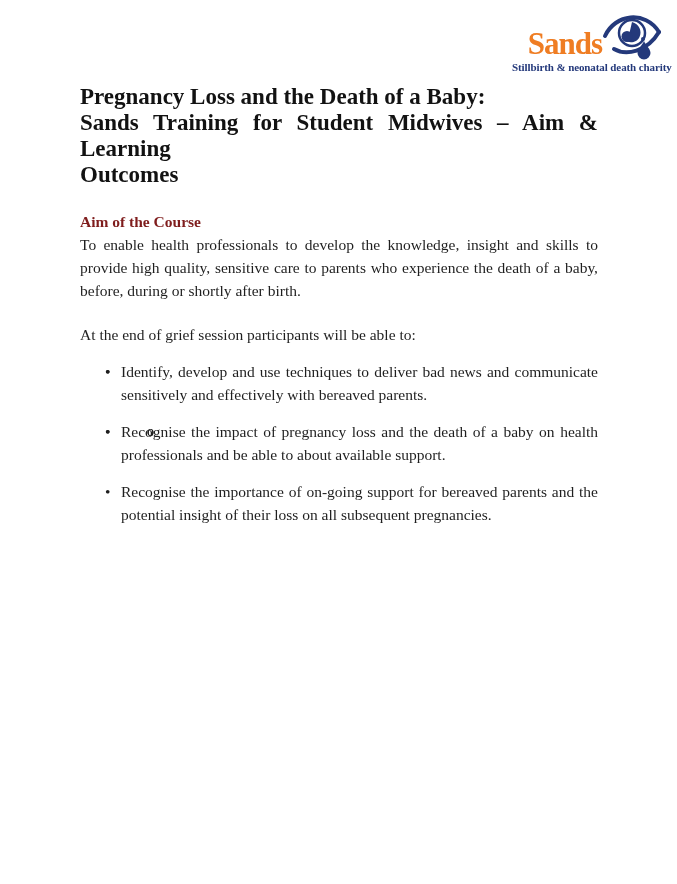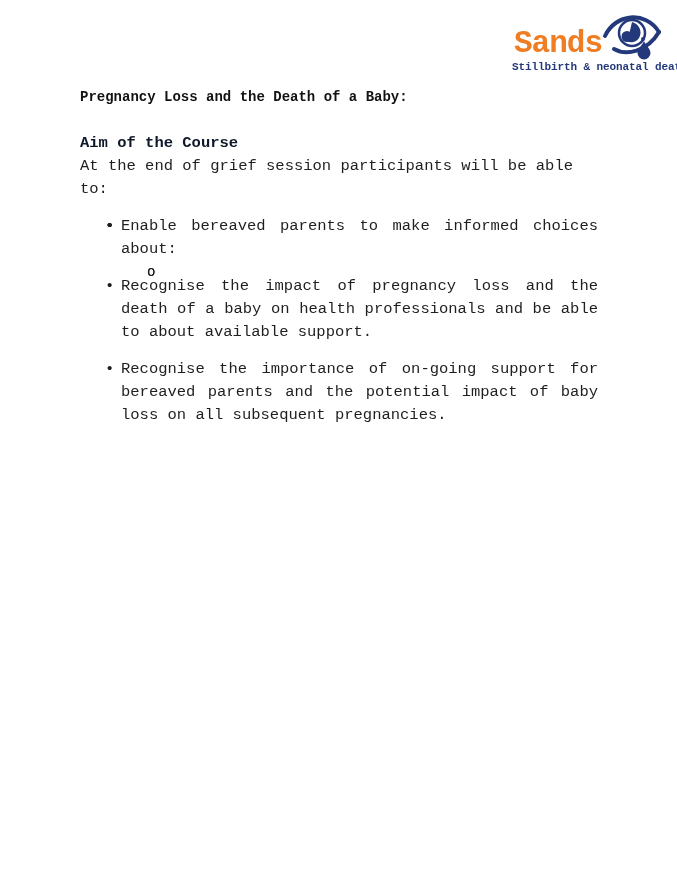--- a/index.html
+++ b/index.html
@@ -2,21 +2,21 @@
 <html><head>
 <meta charset="utf-8">
 <style>
   * { margin: 0; padding: 0; box-sizing: border-box; }
   html, body { background: #ffffff; }
   .page {
     position: relative;
     width: 677px;
     height: 884px;
     background: #ffffff;
-    font-family: Liberation Mono, monospace;
+    font-family: Liberation Serif, serif;
     color: #1f1f1f;
     overflow: hidden;
   }
 
   
   .logo {
     position: absolute;
     top: 8px;
     left: 512px;
     width: 152px;
@@ -50,33 +50,33 @@
     position: absolute;
     left: 80px;
     top: 84px;
     width: 518px;
     font-size: 15.5px;
     line-height: 23px;
   }
 
   .doc-title {
     font-weight: bold;
-    font-size: 14px;
+    font-size: 23px;
     line-height: 26px;
     color: #121212;
     margin-bottom: 22px;
   }
   .j-full {
     text-align: justify;
     text-align-last: justify;
   }
 
   .section-heading {
     font-weight: bold;
-    color: #0f172a;
+    color: #7f1d1d;
   }
   .para {
     text-align: justify;
   }
   .para-gap { margin-bottom: 21px; }
 
   
   .bullet-item {
     position: relative;
     padding-left: 41px;
@@ -128,52 +128,55 @@
         </svg>
       </div>
     </div>
     <div class="tagline">Stillbirth &amp; neonatal death charity</div>
   </div>
 
   <div class="content">
 
     <div class="doc-title">
       <div>Pregnancy Loss and the Death of a Baby:</div>
+      <div class="j-full">Sands Training for Student Midwives – Aim &amp; Learning</div>
+      <div>Outcomes</div>
     </div>
 
     <div class="section-heading">Aim of the Course</div>
+    <div class="para para-gap">To enable health professionals to develop the knowledge, insight and skills to provide high quality, sensitive care to parents who experience the death of a baby, before, during or shortly after birth.</div>
 
     <div>At the end of grief session participants will be able to:</div>
 
     <div>
 
       <div class="bullet-item">
         <span class="bullet-marker">•</span>
       </div>
 
       <div class="bullet-item">
         <span class="bullet-marker">•</span>
+        <span>Identify, develop and use techniques to deliver bad news and communicate sensitively and effectively with bereaved parents.</span>
       </div>
 
       <div class="bullet-item">
         <span class="bullet-marker">•</span>
-        <span>Enable bereaved parents to make informed choices about:</span>
         <div class="sub-bullet">
           <span class="sub-bullet-marker">o</span>
         </div>
         <div class="sub-bullet">
           <span class="sub-bullet-marker">o</span>
         </div>
       </div>
 
       <div class="bullet-item">
         <span class="bullet-marker">•</span>
         <span>Recognise the impact of pregnancy loss and the death of a baby on health professionals and be able to about available support.</span>
       </div>
 
       <div class="bullet-item">
         <span class="bullet-marker">•</span>
-        <span>Recognise the importance of on-going support for bereaved parents and the potential impact of baby loss on all subsequent pregnancies.</span>
+        <span>Recognise the importance of on-going support for bereaved parents and the potential insight of their loss on all subsequent pregnancies.</span>
       </div>
 
     </div>
   </div>
 </div>
 
 </body></html>

